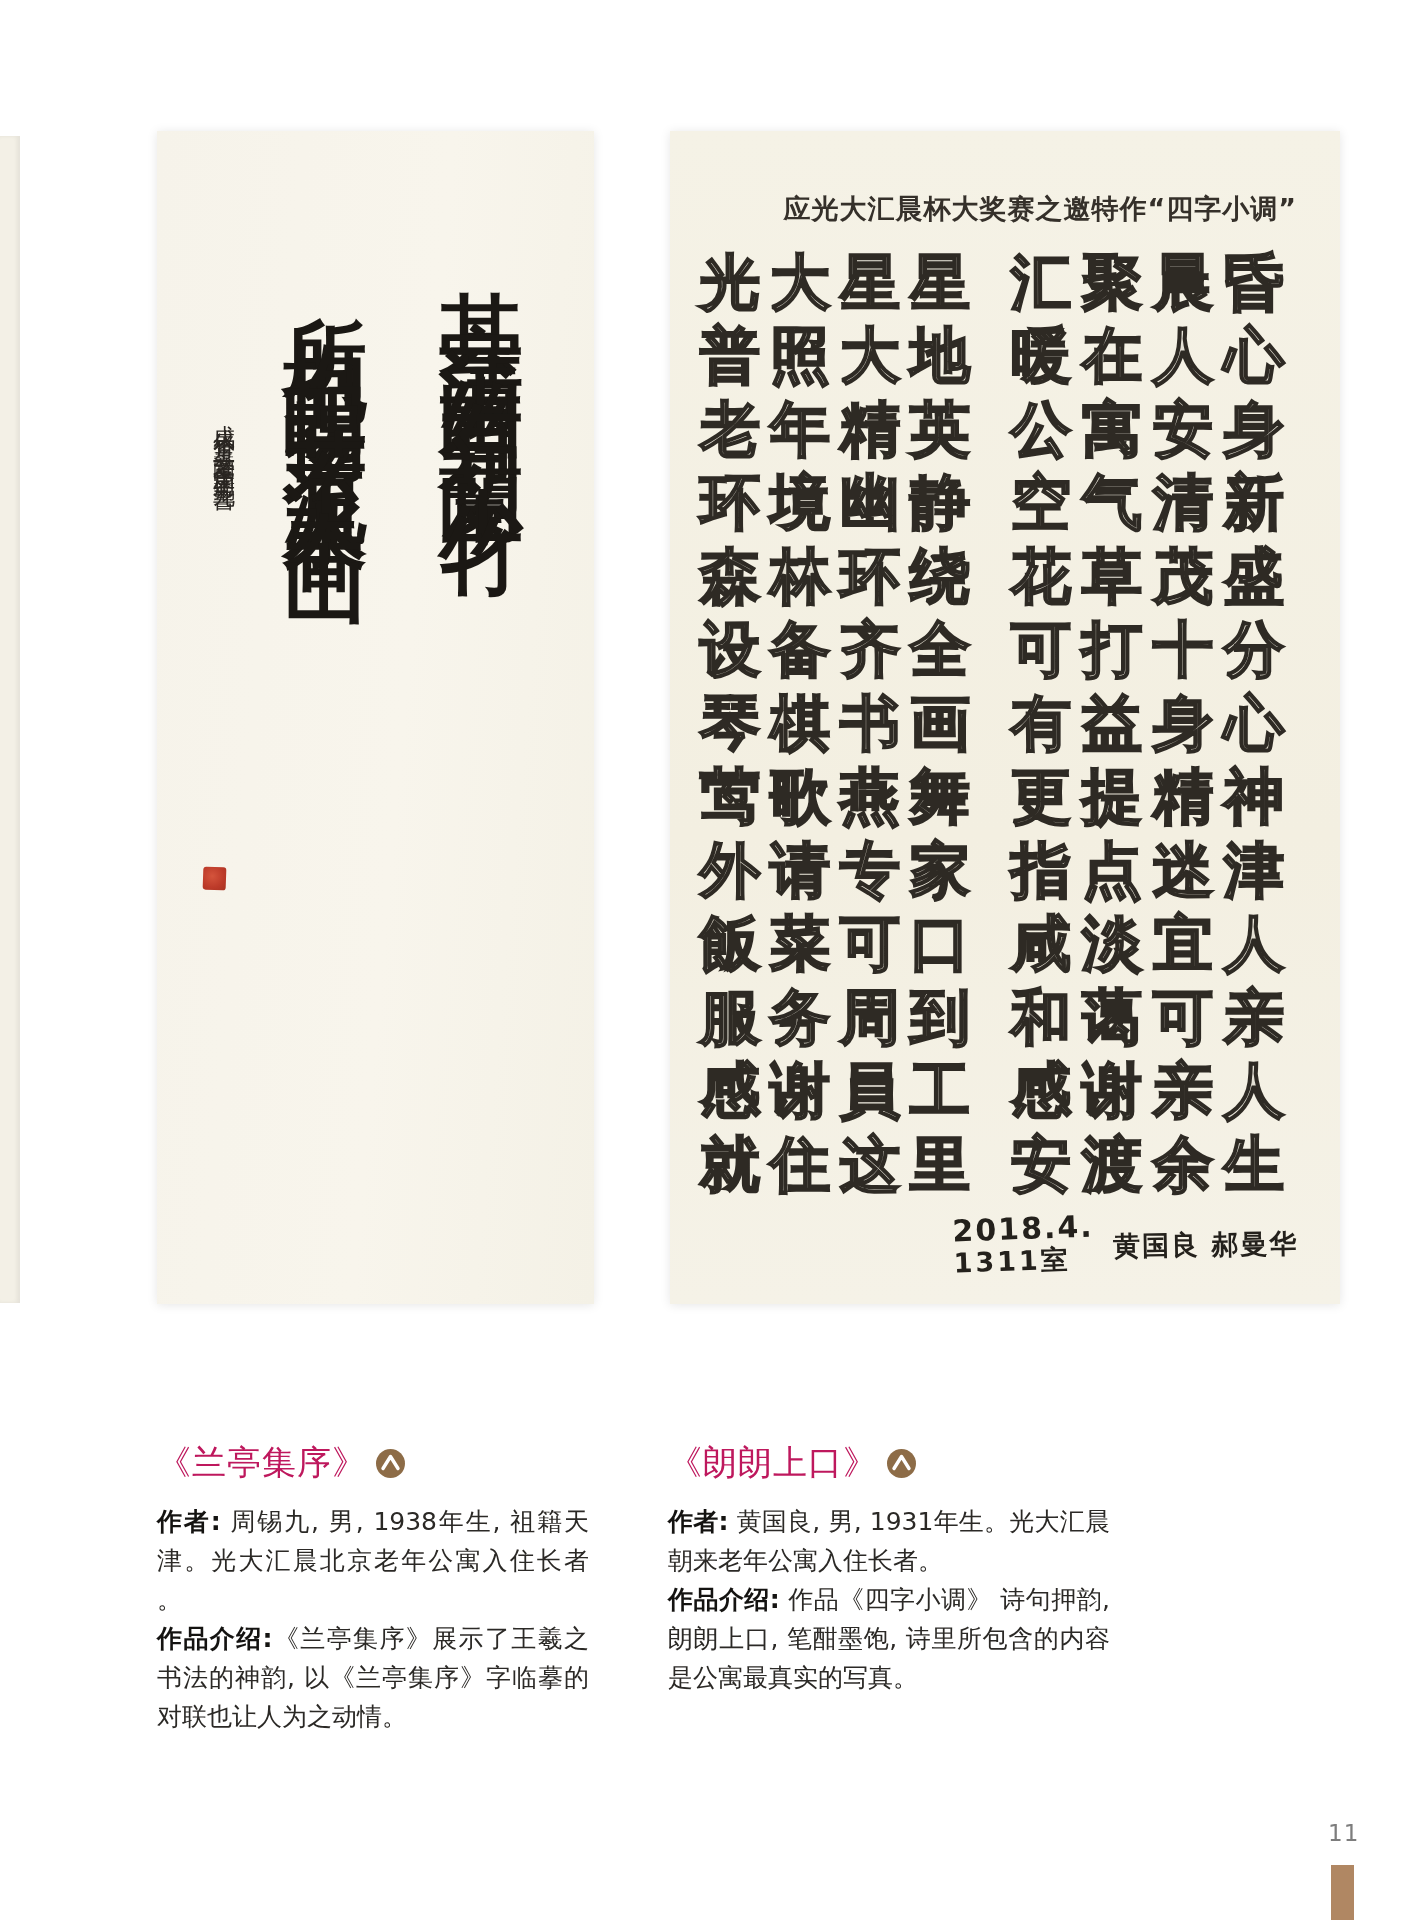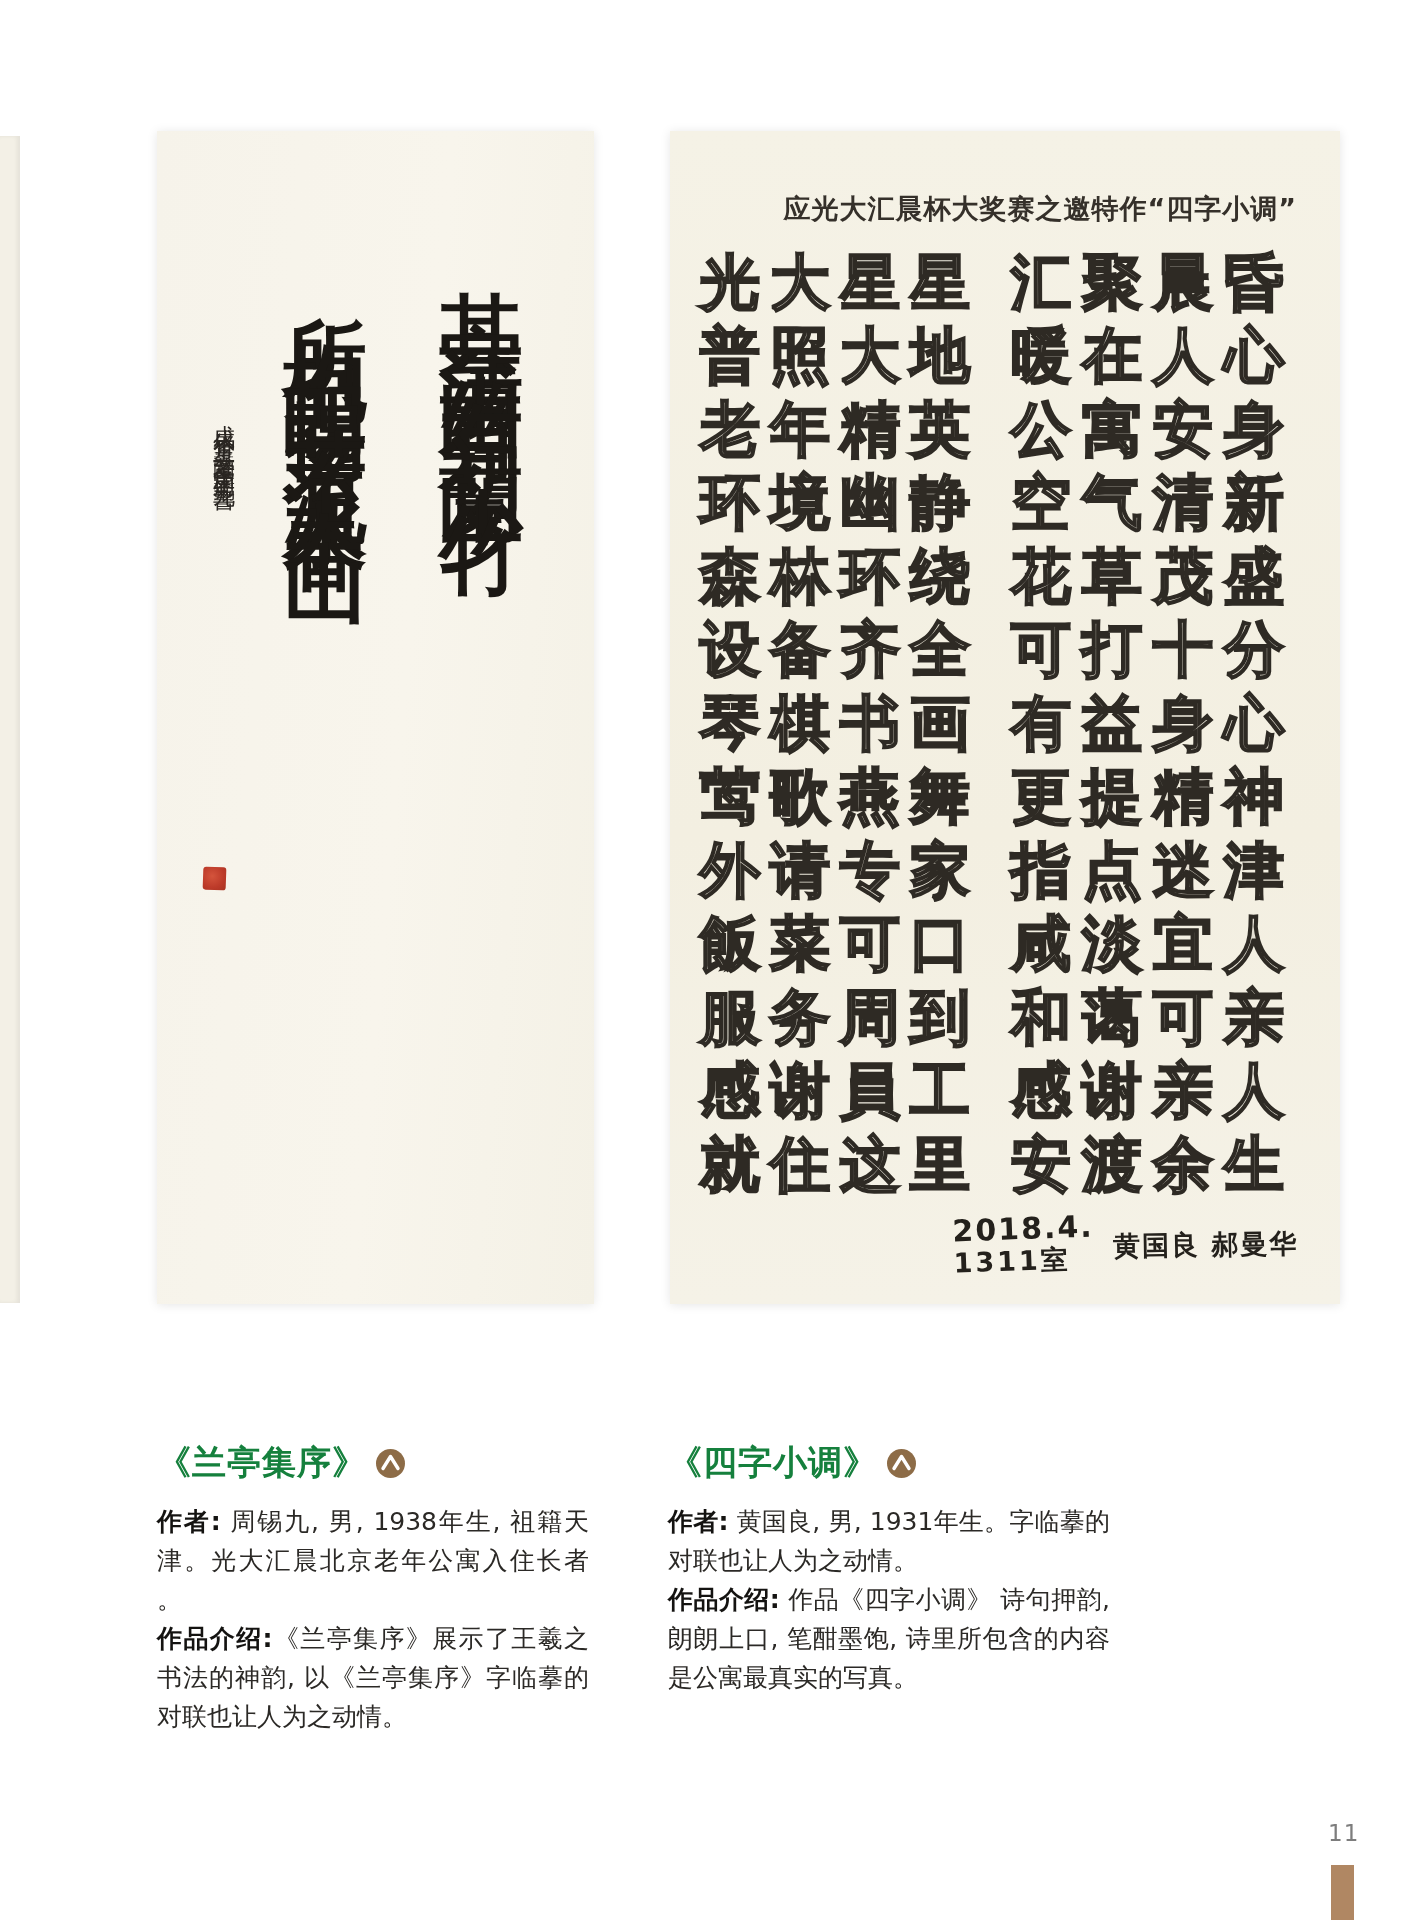--- a/index.html
+++ b/index.html
@@ -65,21 +65,21 @@
   .sig-dateblock{display:flex;flex-direction:column;line-height:32px;transform:rotate(-2deg);}
   .sig-date{font-size:30px;font-weight:bold;letter-spacing:2px;}
   .sig-room{font-size:27px;font-weight:bold;letter-spacing:3px;}
   .sig-names{font-size:27px;font-weight:bold;letter-spacing:2px;transform:rotate(-1deg);}
   
   .caption{position:absolute;top:1440px;}
   .caption.cap-left{left:157px;width:432px;}
   .caption.cap-right{left:668px;width:442px;}
   .cap-title-row{display:flex;align-items:center;gap:8px;margin-bottom:16px;}
   .cap-title{
-    font-size:34px;font-weight:bold;color:#15803d;letter-spacing:1px;
+    font-size:34px;font-weight:normal;color:#be185d;letter-spacing:1px;
   }
   .logo-icon{width:31px;height:31px;display:block;}
   .cap-body{font-size:25px;line-height:39px;color:#2b2926;text-align:justify;}
   .cap-body b{color:#141311;margin-top:26px;}
   
   .page-number{
     position:absolute;left:1328px;top:1820px;width:30px;text-align:left;
     font-size:23px;color:#7d7d7d;letter-spacing:1px;
   }
   .corner-tab{
@@ -305,28 +305,28 @@
       </svg>
     </div>
     <div class="cap-body">
       <b>作者:</b><span> 周锡九, 男, 1938年生, 祖籍天津。光大汇晨北京老年公寓入住长者 。</span><br>
       <b>作品介绍:</b><span>《兰亭集序》展示了王羲之书法的神韵, 以《兰亭集序》字临摹的对联也让人为之动情。</span>
     </div>
   </div>
 
   <div class="caption cap-right">
     <div class="cap-title-row">
-      <span class="cap-title">《四字小调》</span>
+      <span class="cap-title">《朗朗上口》</span>
       <svg class="logo-icon" viewBox="0 0 31 31">
         <circle cx="15.5" cy="15.5" r="14.5" fill="#8d6c47"></circle>
         <path d="M8 20.5 L15.5 8.5 L23 20.5" stroke="#ffffff" stroke-width="3.4" fill="none" stroke-linecap="round" stroke-linejoin="round"></path>
       </svg>
     </div>
     <div class="cap-body">
-      <b>作者:</b><span> 黄国良, 男, 1931年生。字临摹的对联也让人为之动情。</span><br>
+      <b>作者:</b><span> 黄国良, 男, 1931年生。光大汇晨朝来老年公寓入住长者。</span><br>
       <b>作品介绍:</b><span> 作品《四字小调》 诗句押韵, 朗朗上口, 笔酣墨饱, 诗里所包含的内容是公寓最真实的写真。</span>
     </div>
   </div>
 
   <div class="page-number">11</div>
   <div class="corner-tab"></div>
 
 </div>
 
 </body></html>

